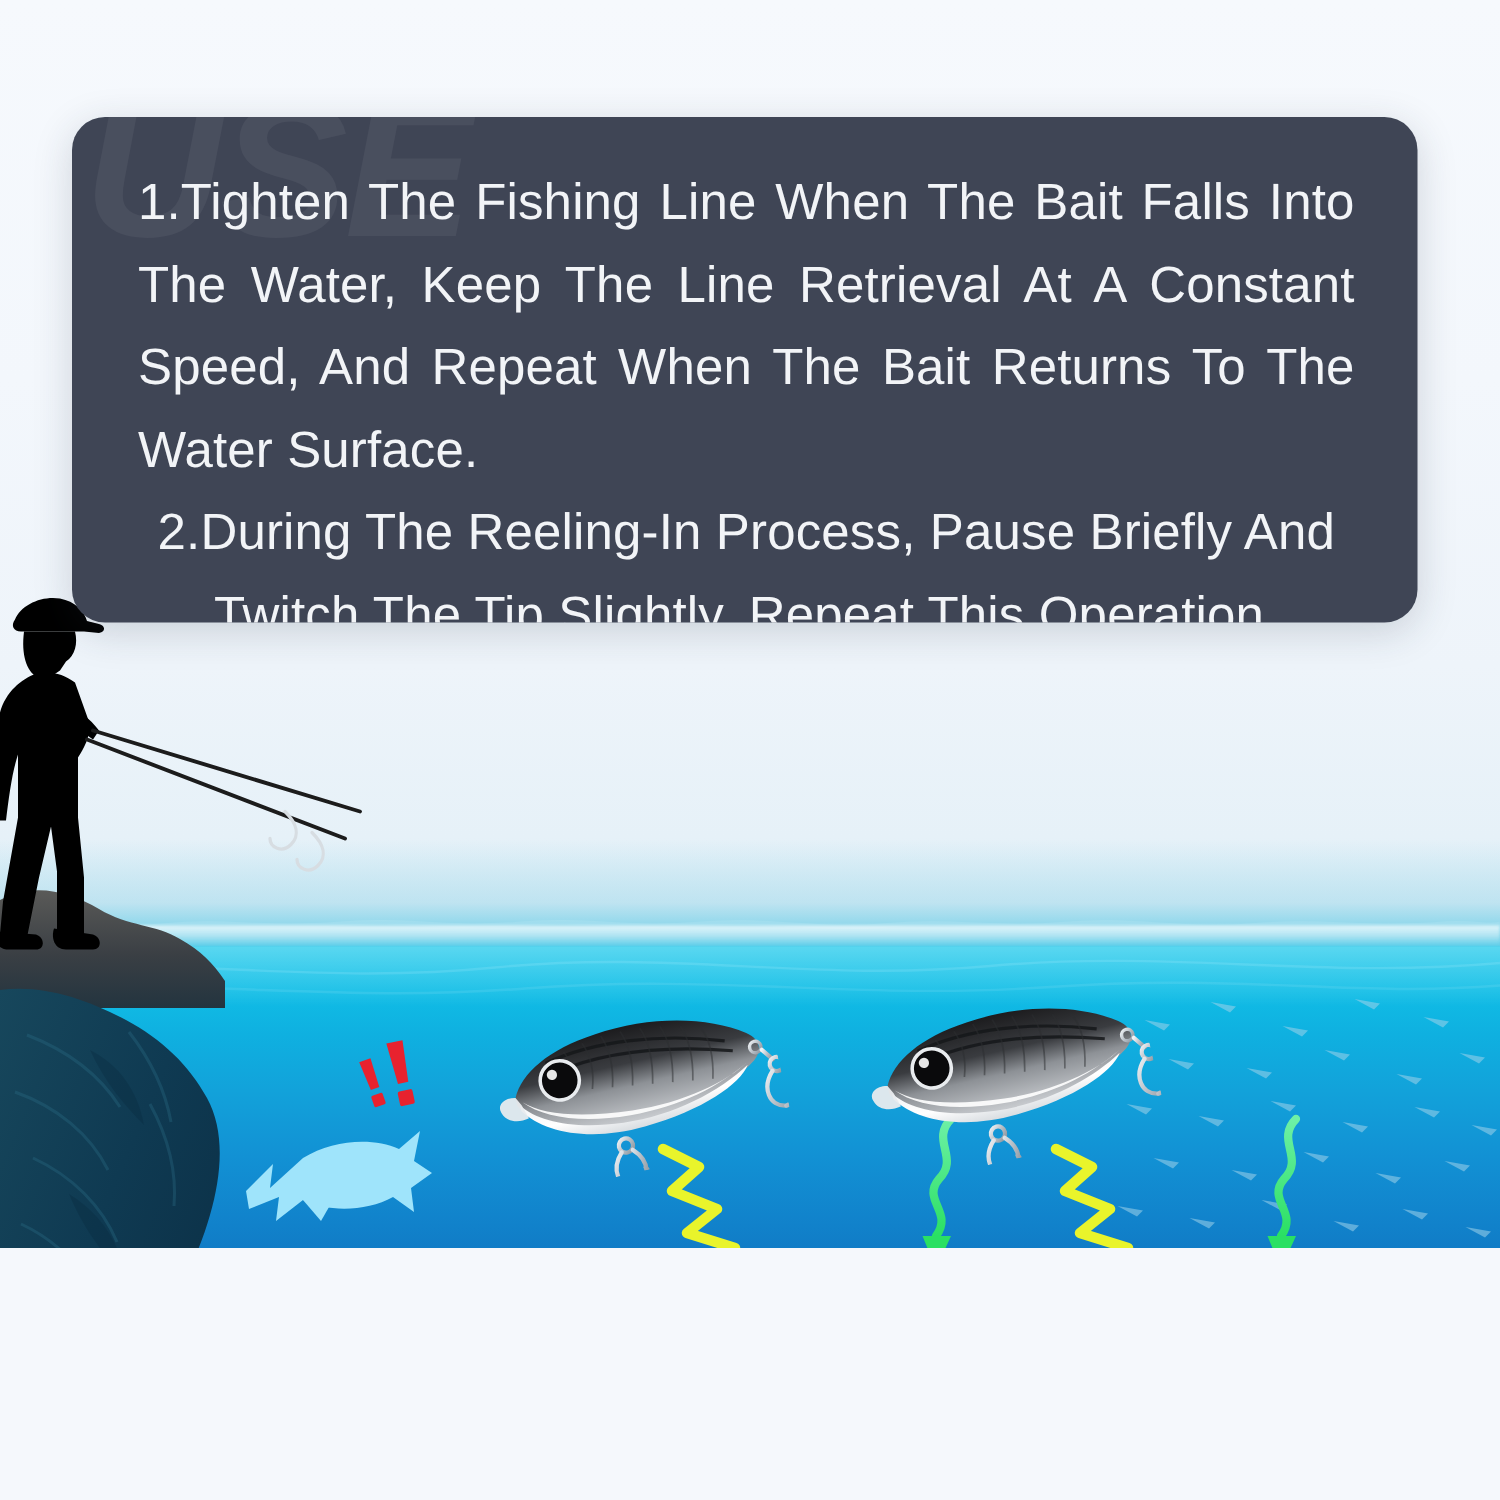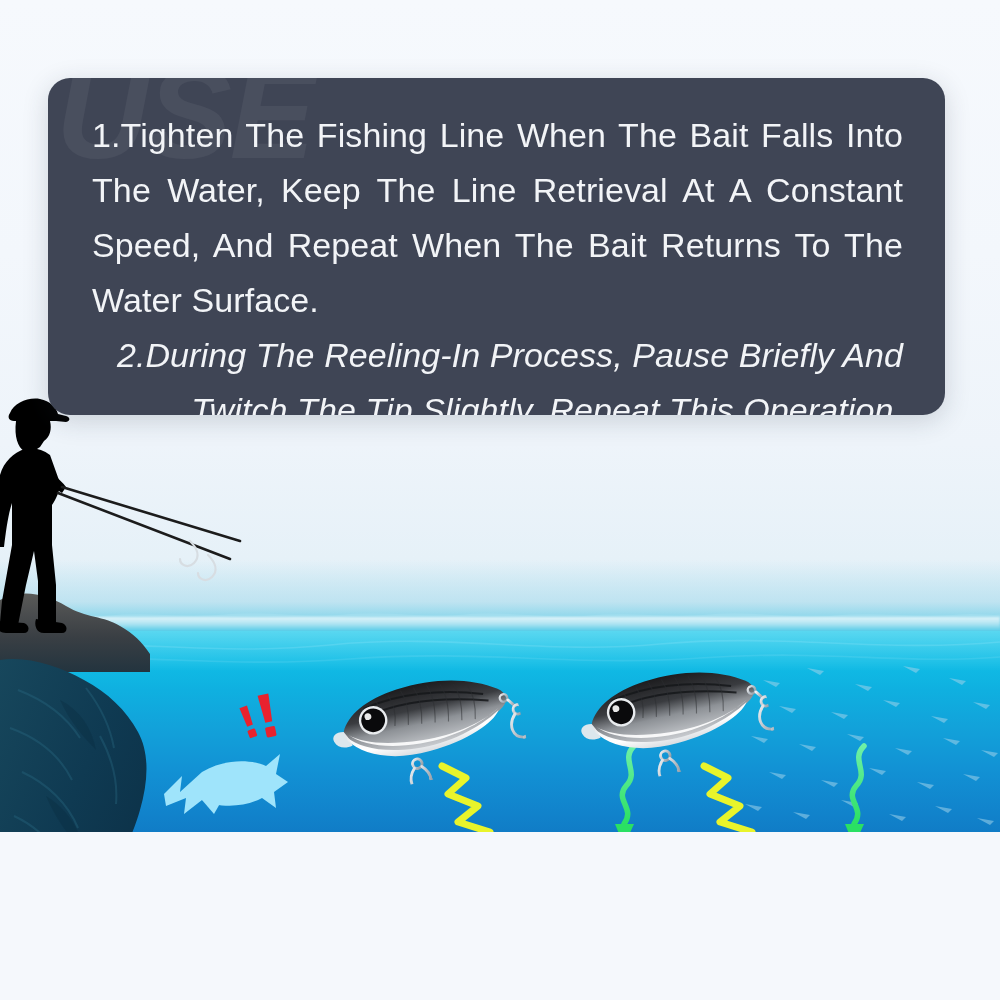--- a/index.html
+++ b/index.html
@@ -74,21 +74,21 @@
   .panel-inner{position:relative;padding:30px 42px 0 44px;}
   .panel-title{
     font-size:45px;color:#ffffff;font-weight:400;
     letter-spacing:.2px;line-height:1.1;margin:0 0 6px 0;
   }
   .para{
     color:#f2f4f7;font-size:34px;line-height:1.62;margin:0;
     letter-spacing:.1px;
   }
   .para.justified{text-align:justify;text-align-last:left;}
-  .para.plain{text-align:right;font-style:italic;}
+  .para.plain{text-align:center;}
 
   
   .cliff-wrap{position:absolute;left:0;top:560px;width:240px;height:440px;}
   .angler{position:absolute;left:-6px;top:395px;width:250px;height:250px;}
 
   
   .lure{position:absolute;}
   .zig{position:absolute;}
   .wavearrow{position:absolute;}
   .excl{position:absolute;}

